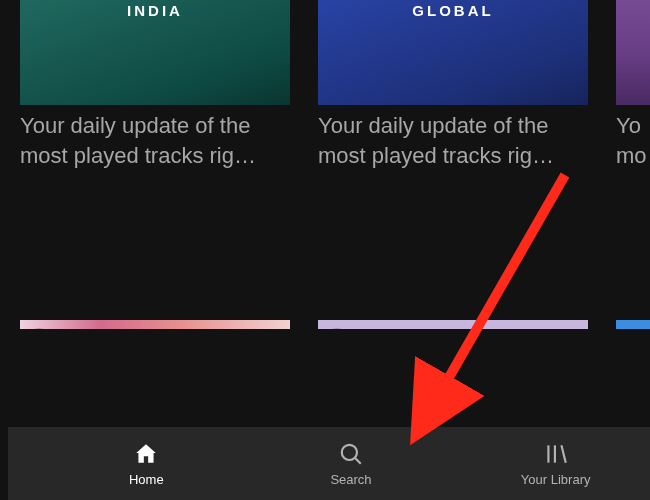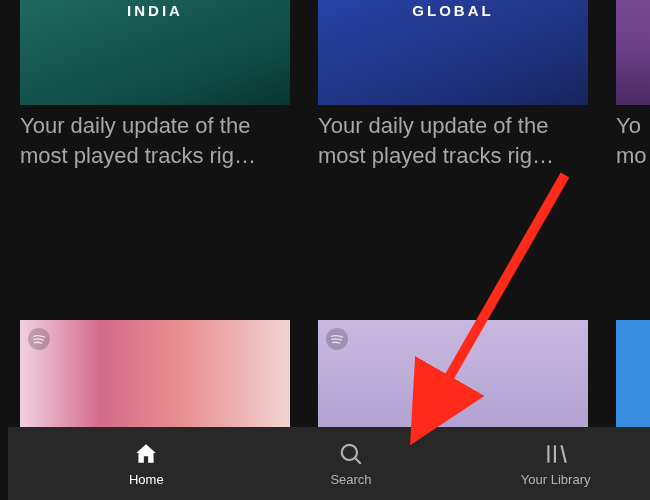--- a/index.html
+++ b/index.html
@@ -5,21 +5,21 @@
   * { box-sizing: border-box; margin: 0; padding: 0; }
   html, body { width: 650px; height: 500px; overflow: hidden; }
   body {
     background: #121212;
     font-family: -apple-system, BlinkMacSystemFont, "Segoe UI", Helvetica, Arial, sans-serif;
     color: #fff;
     position: relative;
   }
   .scroll-area {
     width: 100%;
-    height: 427px;
+    height: 329px;
     overflow: hidden;
     position: relative;
   }
   .cards-row {
     display: flex;
     gap: 28px;
     padding-left: 20px;
     position: relative;
     top: -85px;
   }

